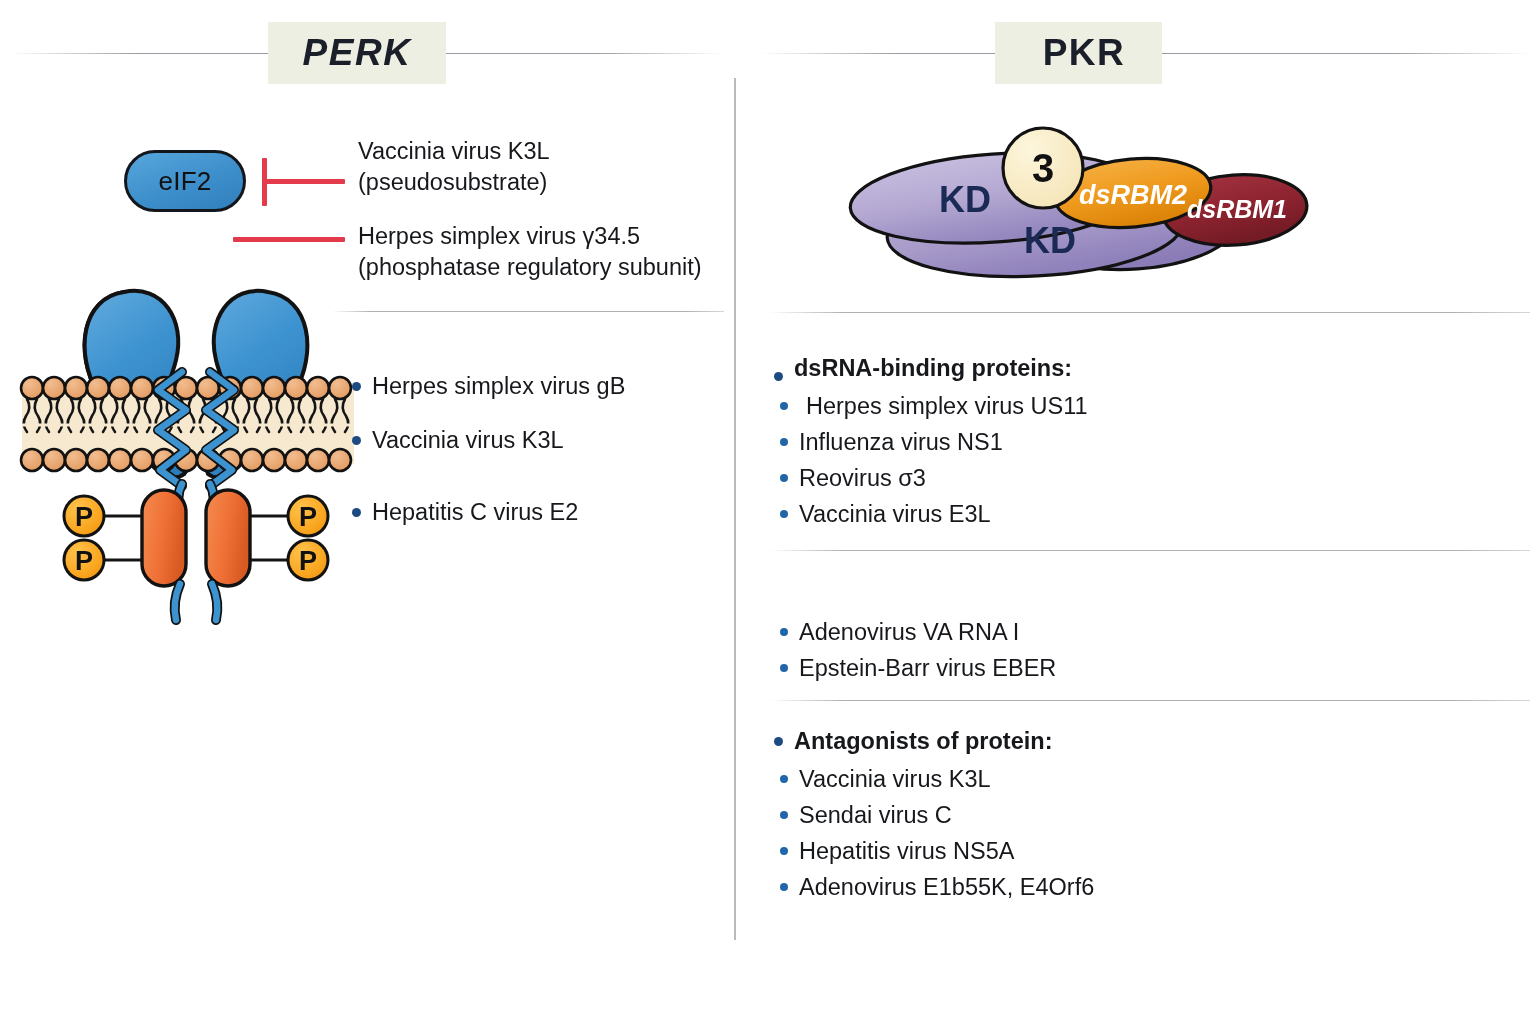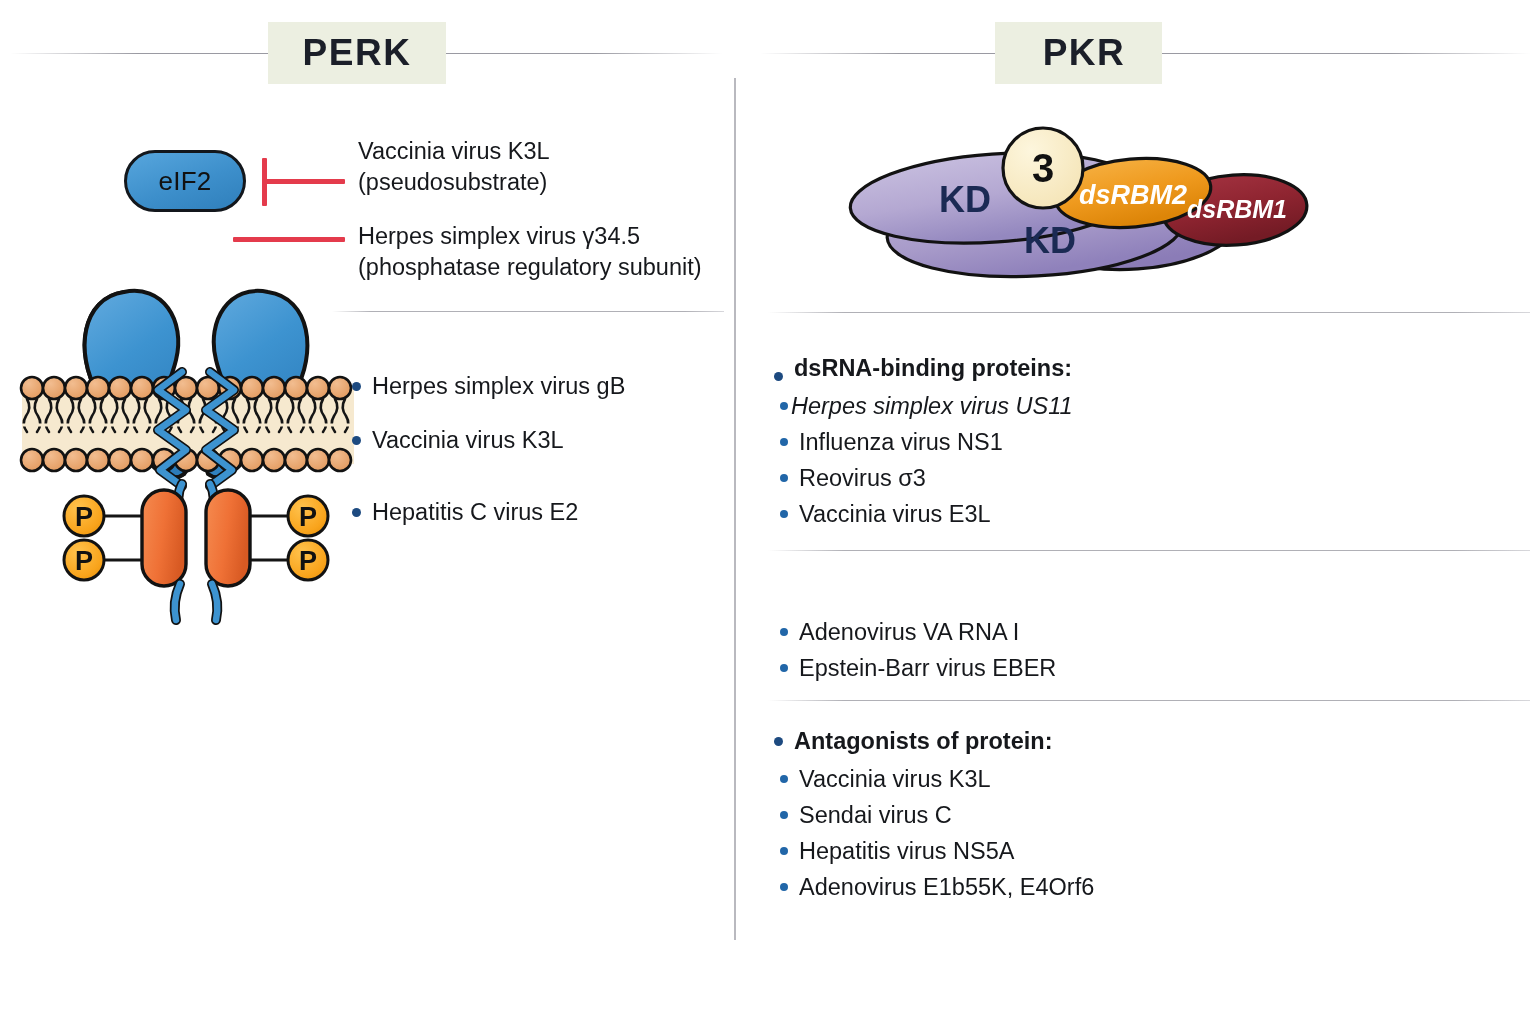--- a/index.html
+++ b/index.html
@@ -14,21 +14,21 @@
   .root{position:absolute;left:0;top:0;width:1536px;height:1024px;}
 
   
   .head-wrap{position:absolute;height:62px;}
   .head-rule{position:absolute;left:0;top:31px;width:100%;height:1px;
              background:linear-gradient(to right,#ffffff 0%,#9a9aa2 18%,#9a9aa2 82%,#ffffff 100%);}
   .head-chip{position:absolute;top:0;height:62px;background:#ecefe1;
              display:flex;align-items:center;justify-content:center;}
   .head-chip span{font-size:37px;font-weight:bold;letter-spacing:1.5px;color:#1b1f29;}
 
-  #perk-head{left:10px;top:22px;width:712px;}
+  #perk-head{left:10px;top:22px;width:712px;font-style:italic;}
   #perk-chip{left:258px;width:178px;}
   #pkr-head{left:760px;top:22px;width:770px;}
   #pkr-chip{left:235px;width:156px;padding-left:11px;}
 
   
   #v-divider{position:absolute;left:734px;top:78px;width:2px;height:862px;
              background:#b9b9bf;}
 
   
   .hrule{position:absolute;height:1px;
@@ -331,21 +331,21 @@
   <div class="hrule" style="left:768px;top:312px;width:762px;"></div>
   <div class="hrule" style="left:768px;top:550px;width:762px;"></div>
   <div class="hrule" style="left:768px;top:700px;width:762px;"></div>
 
   <div class="bullet-row" style="left:774px;top:355px;align-items:flex-end;">
     <div class="dot" style="margin-top:9px;"></div>
     <div class="btxt bold" style="margin-left:11px;">dsRNA-binding proteins:</div>
   </div>
   <div class="bullet-row" style="left:780px;top:393px;">
     <div class="dot sm" style="margin-top:9px;"></div>
-    <div class="btxt" style="margin-left:3px;font-style:italic;">Herpes simplex virus US11</div>
+    <div class="btxt" style="margin-left:18px;">Herpes simplex virus US11</div>
   </div>
   <div class="bullet-row" style="left:780px;top:429px;">
     <div class="dot sm" style="margin-top:9px;"></div>
     <div class="btxt" style="margin-left:11px;">Influenza virus NS1</div>
   </div>
   <div class="bullet-row" style="left:780px;top:465px;">
     <div class="dot sm" style="margin-top:9px;"></div>
     <div class="btxt" style="margin-left:11px;">Reovirus σ3</div>
   </div>
   <div class="bullet-row" style="left:780px;top:501px;">

